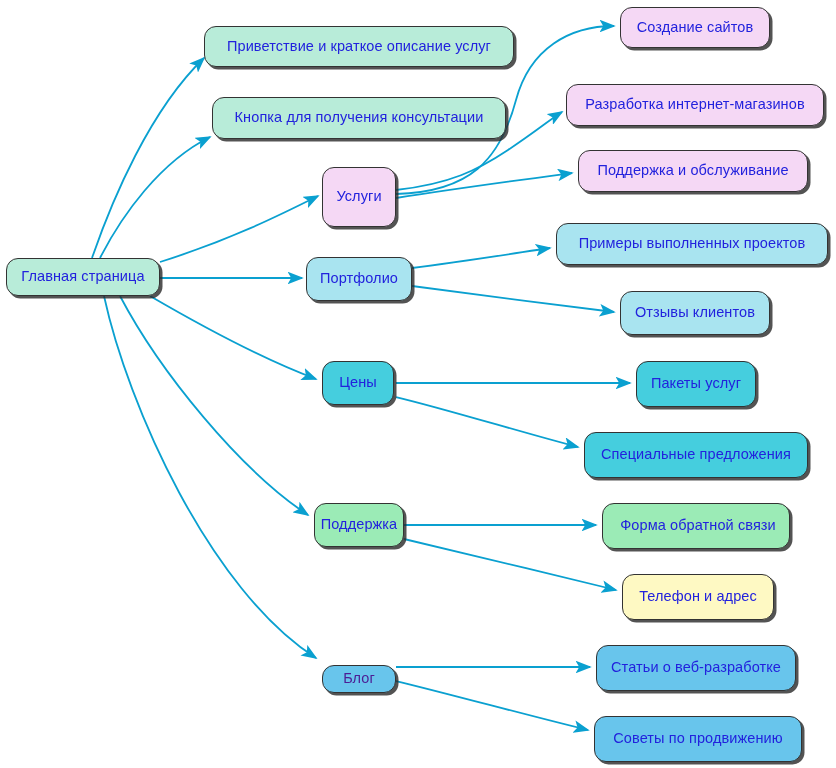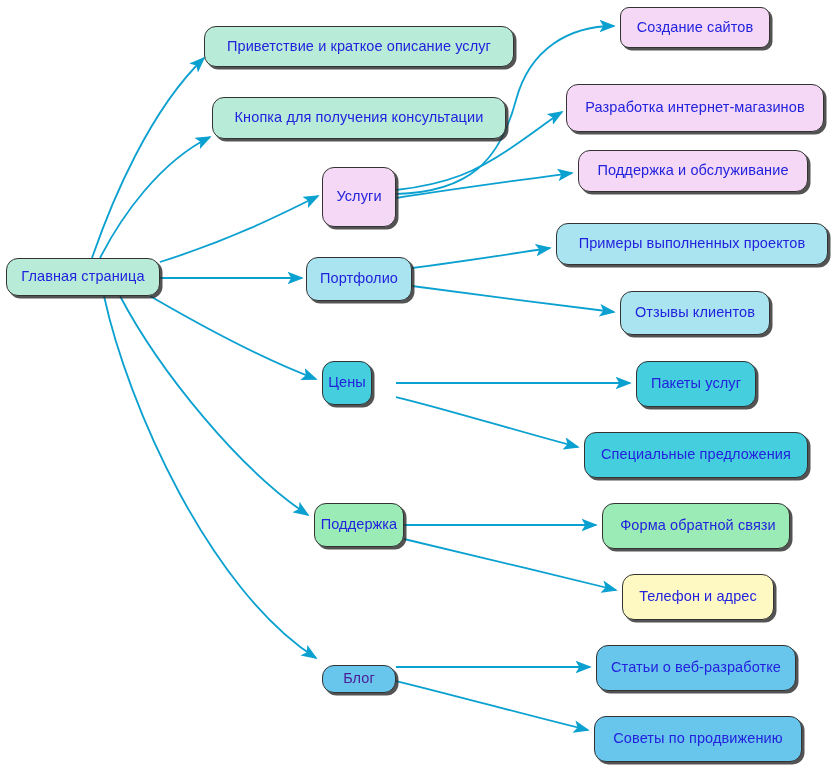--- a/index.html
+++ b/index.html
@@ -75,25 +75,25 @@
         <path d="M 396,681 C 450,694 530,716 588,730" fill="none" stroke="#0aa0d0" stroke-width="1.8" marker-end="url(#arrowhead)"></path>
       </g>
   </svg>
 
   <div id="node-group">
       <div class="node" style="left: 6px; top: 258px; width: 154px; height: 38px; background: rgb(184, 236, 217); border-color: rgb(51, 51, 51); color: rgb(34, 34, 221);">Главная страница</div>
       <div class="node" style="left: 204px; top: 26px; width: 310px; height: 41px; background: rgb(184, 236, 217); border-color: rgb(51, 51, 51); color: rgb(34, 34, 221);">Приветствие и краткое описание услуг</div>
       <div class="node" style="left: 212px; top: 97px; width: 294px; height: 42px; background: rgb(184, 236, 217); border-color: rgb(51, 51, 51); color: rgb(34, 34, 221);">Кнопка для получения консультации</div>
       <div class="node" style="left: 322px; top: 167px; width: 74px; height: 60px; background: rgb(245, 216, 245); border-color: rgb(51, 51, 51); color: rgb(34, 34, 221);">Услуги</div>
       <div class="node" style="left: 306px; top: 257px; width: 106px; height: 44px; background: rgb(169, 228, 240); border-color: rgb(51, 51, 51); color: rgb(34, 34, 221);">Портфолио</div>
-      <div class="node" style="left: 322px; top: 361px; width: 50px; height: 44px; background: rgb(69, 206, 222); border-color: rgb(51, 51, 51); color: rgb(34, 34, 221);">Цены</div>
+      <div class="node" style="left: 322px; top: 361px; width: 72px; height: 44px; background: rgb(69, 206, 222); border-color: rgb(51, 51, 51); color: rgb(34, 34, 221);">Цены</div>
       <div class="node" style="left: 314px; top: 503px; width: 90px; height: 44px; background: rgb(155, 235, 182); border-color: rgb(51, 51, 51); color: rgb(34, 34, 221);">Поддержка</div>
       <div class="node" style="left: 322px; top: 645px; width: 74px; height: 28px; background: rgb(104, 197, 236); border-color: rgb(51, 51, 51); color: #4c1d95; margin-top: 20px;">Блог</div>
-      <div class="node" style="left: 620px; top: 7px; width: 150px; height: 41px; background: rgb(245, 216, 245); border-color: rgb(51, 51, 51); color: rgb(34, 34, 221); border-radius: 9px;">Создание сайтов</div>
-      <div class="node" style="left: 566px; top: 84px; width: 258px; height: 48px; background: rgb(245, 216, 245); border-color: rgb(51, 51, 51); color: rgb(34, 34, 221);">Разработка интернет-магазинов</div>
+      <div class="node" style="left: 620px; top: 7px; width: 150px; height: 41px; background: rgb(245, 216, 245); border-color: rgb(51, 51, 51); color: rgb(34, 34, 221);">Создание сайтов</div>
+      <div class="node" style="left: 566px; top: 84px; width: 258px; height: 42px; background: rgb(245, 216, 245); border-color: rgb(51, 51, 51); color: rgb(34, 34, 221);">Разработка интернет-магазинов</div>
       <div class="node" style="left: 578px; top: 150px; width: 230px; height: 42px; background: rgb(245, 216, 245); border-color: rgb(51, 51, 51); color: rgb(34, 34, 221);">Поддержка и обслуживание</div>
       <div class="node" style="left: 556px; top: 223px; width: 272px; height: 42px; background: rgb(169, 228, 240); border-color: rgb(51, 51, 51); color: rgb(34, 34, 221);">Примеры выполненных проектов</div>
       <div class="node" style="left: 620px; top: 291px; width: 150px; height: 44px; background: rgb(169, 228, 240); border-color: rgb(51, 51, 51); color: rgb(34, 34, 221);">Отзывы клиентов</div>
       <div class="node" style="left: 636px; top: 361px; width: 120px; height: 46px; background: rgb(69, 206, 222); border-color: rgb(51, 51, 51); color: rgb(34, 34, 221);">Пакеты услуг</div>
       <div class="node" style="left: 584px; top: 432px; width: 224px; height: 46px; background: rgb(69, 206, 222); border-color: rgb(51, 51, 51); color: rgb(34, 34, 221);">Специальные предложения</div>
       <div class="node" style="left: 602px; top: 503px; width: 188px; height: 46px; background: rgb(155, 235, 182); border-color: rgb(51, 51, 51); color: rgb(34, 34, 221); padding-left: 16px;">Форма обратной связи</div>
       <div class="node" style="left: 622px; top: 574px; width: 152px; height: 46px; background: #fef9c3; border-color: rgb(51, 51, 51); color: rgb(34, 34, 221);">Телефон и адрес</div>
       <div class="node" style="left: 596px; top: 645px; width: 200px; height: 46px; background: rgb(104, 197, 236); border-color: rgb(51, 51, 51); color: rgb(34, 34, 221);">Статьи о веб-разработке</div>
       <div class="node" style="left: 594px; top: 716px; width: 208px; height: 46px; background: rgb(104, 197, 236); border-color: rgb(51, 51, 51); color: rgb(34, 34, 221);">Советы по продвижению</div>
     </div>

